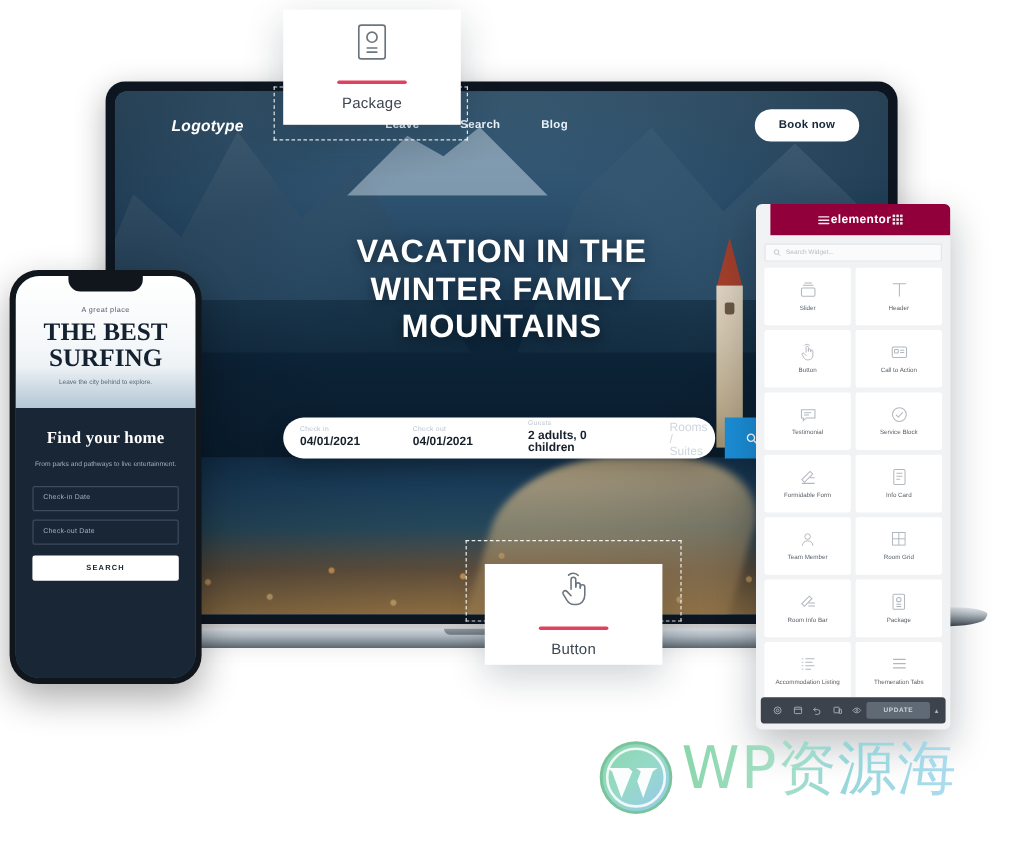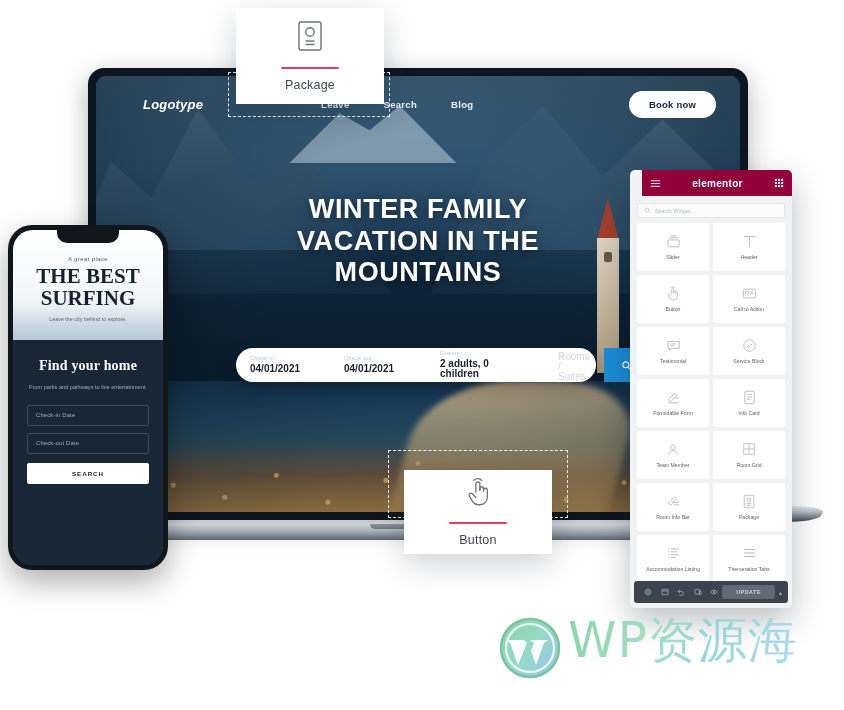--- a/index.html
+++ b/index.html
@@ -149,21 +149,21 @@
     display:flex; align-items:center; padding:0 8px; font-size:5.8px; color:#9fb0c0; letter-spacing:.2px;}
   .p-input.second { margin-top:7px; }
   .p-btn { margin-top:9px; width:100%; height:21px; background:#fff; border-radius:2px;
     display:flex; align-items:center; justify-content:center;
     font-size:6.2px; font-weight:700; color:#16202c; letter-spacing:1px; }
 
   
   .elem { position:absolute; left:630px; top:170px; width:162px; height:438px;
     background:#f1f2f4; border-radius:5px; overflow:hidden; z-index:30;
     box-shadow:0 12px 32px rgba(10,20,32,.28); display:flex; flex-direction:column; }
-  .e-head { height:26px; background:#92003b; display:flex; align-items:center; justify-content:space-between;
+  .e-head { height:26px; background:#92003b; display:flex; align-items:center; justify-content:center;
     padding:0 8px; flex:0 0 auto;margin-left:12px; }
   .e-logo { color:#fff; font-size:10px; font-weight:700; letter-spacing:.3px; }
   .e-ico { color:#fff; opacity:.92; display:flex; }
   .e-search { margin:7px 7px 5px; height:15px; background:#fbfbfc; border:1px solid #e3e5e8; border-radius:2px;
     display:flex; align-items:center; gap:4px; padding:0 6px; flex:0 0 auto; }
   .e-search-ph { font-size:5.4px; color:#b6bcc3; }
   .e-grid { flex:1 1 auto; display:grid; grid-template-columns:1fr 1fr; gap:4px; padding:0 7px 6px;
     overflow:hidden; align-content:start; }
   .e-w { background:#fff; height:48px; border-radius:2px; display:flex; flex-direction:column;
     align-items:center; justify-content:center; gap:6px; }
@@ -213,22 +213,22 @@
           <div class="l-menu">
             <span>Leave</span>
             <span>Search</span>
             <span>Blog</span>
           </div>
           <div class="l-cta">Book now</div>
         </div>
 
         <div class="l-hero">
           <div class="l-h1">
+            <div>VACATION IN THE</div>
             <div>WINTER FAMILY</div>
-            <div>VACATION IN THE</div>
             <div>MOUNTAINS</div>
           </div>
         </div>
 
         <div class="l-search">
           <div class="l-field f1">
             <div class="l-flabel">Check in</div>
             <div class="l-fval">04/01/2021</div>
           </div>
           <div class="l-field f2">

